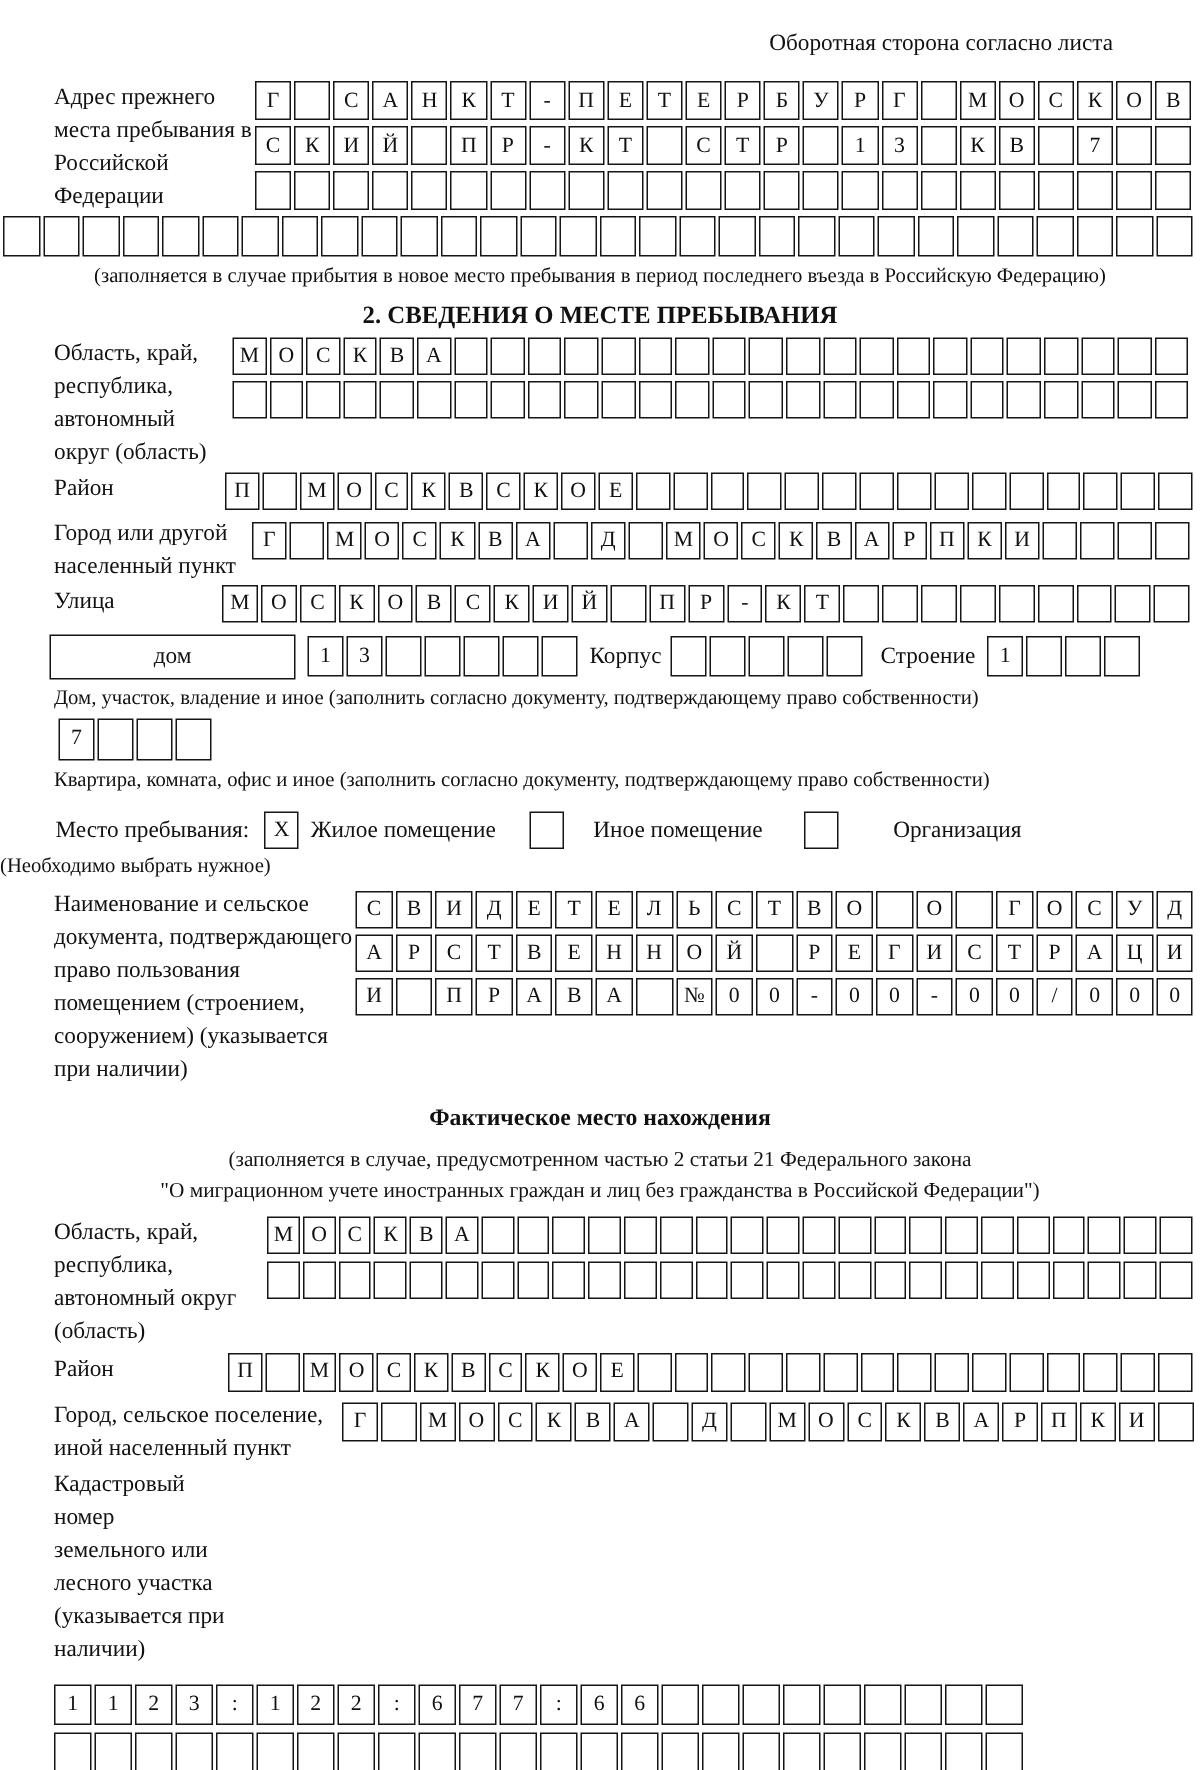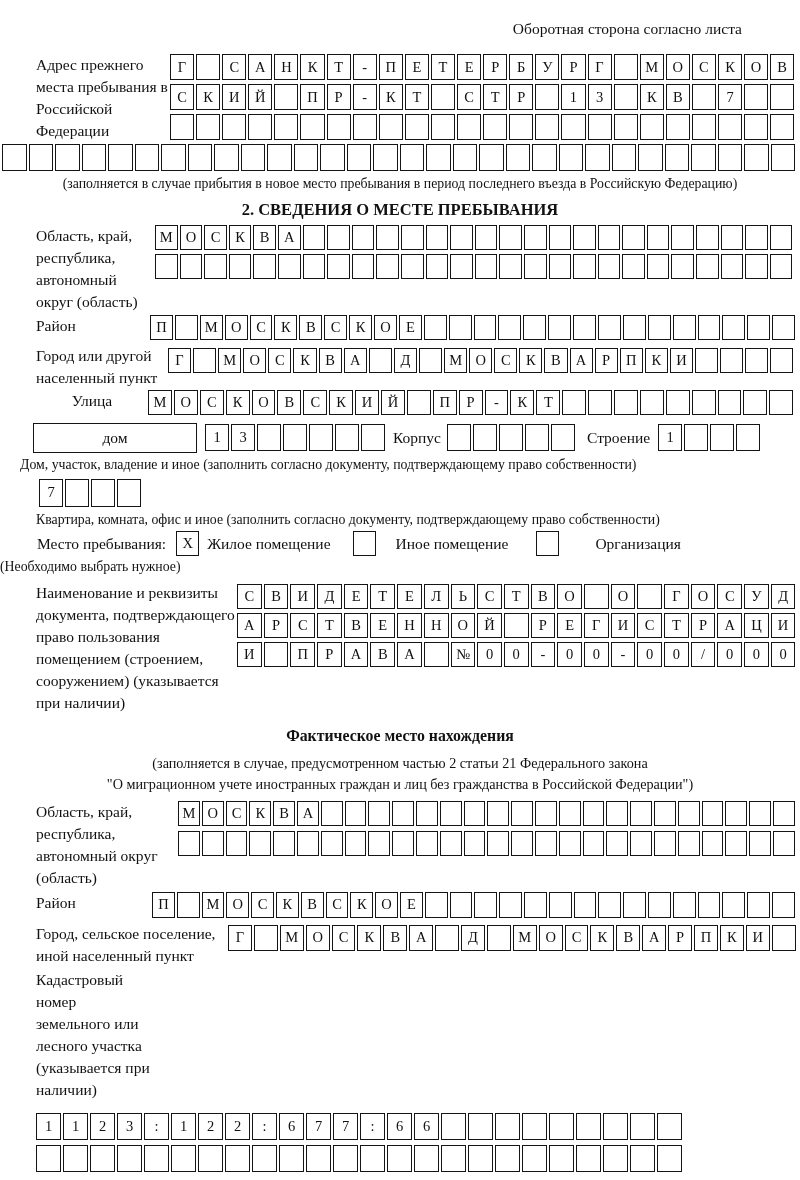--- a/index.html
+++ b/index.html
@@ -293,21 +293,21 @@
         <span class="cell">К</span>
         <span class="cell">И</span>
         <span class="cell"></span>
         <span class="cell"></span>
         <span class="cell"></span>
         <span class="cell"></span>
       </div>
   </div>
 
   <div class="line" style="margin-top:1px;">
-    <div class="label" style="width:112px;text-align:center;">Улица</div>
+    <div class="label" style="width:112px;">Улица</div>
     <div class="cells" style="--cw:23.9px;">
         <span class="cell">М</span>
         <span class="cell">О</span>
         <span class="cell">С</span>
         <span class="cell">К</span>
         <span class="cell">О</span>
         <span class="cell">В</span>
         <span class="cell">С</span>
         <span class="cell">К</span>
         <span class="cell">И</span>
@@ -350,45 +350,45 @@
         <span class="cell"></span>
       </div>
     <div class="opt-label" style="padding:0 8px 0 12px;">Строение</div>
     <div class="cells" style="--cw:24px; --ch:27px; margin:0;">
         <span class="cell">1</span>
         <span class="cell"></span>
         <span class="cell"></span>
         <span class="cell"></span>
       </div>
   </div>
-  <div class="caption" style="padding-left:20px; margin-top:3px;">Дом, участок, владение и иное (заполнить согласно документу, подтверждающему право собственности)</div>
+  <div class="caption" style="padding-left:36px; margin-top:3px;">Дом, участок, владение и иное (заполнить согласно документу, подтверждающему право собственности)</div>
 
   <div class="line" style="padding-left:33px; margin-top:5px; align-items:center;">
     <div class="cells" style="--cw:24px; --ch:28px; margin:0 0 0 6px;">
         <span class="cell">7</span>
         <span class="cell"></span>
         <span class="cell"></span>
         <span class="cell"></span>
       </div>
   </div>
   <div class="caption" style="padding-left:36px; margin-top:4px;">Квартира, комната, офис и иное (заполнить согласно документу, подтверждающему право собственности)</div>
 
-  <div class="line" style="padding-left:37px; margin-top:2px; align-items:center;">
+  <div class="line" style="padding-left:37px; margin-top:12px; align-items:center;">
     <div class="opt-label">Место пребывания:</div>
     <span class="checkbox" style="margin-left:10px;">X</span>
     <span class="opt-label" style="margin-left:8px;">Жилое помещение</span>
     <span class="checkbox" style="margin-left:22px;"></span>
     <span class="opt-label" style="margin-left:20px;">Иное помещение</span>
     <span class="checkbox" style="margin-left:28px;"></span>
     <span class="opt-label" style="margin-left:36px;">Организация</span>
   </div>
   <div class="caption" style="margin-top:2px;">(Необходимо выбрать нужное)</div>
 
   <div class="line" style="margin-top:6px;">
-    <div class="label" style="width:201px;">Наименование и реквизиты документа, подтверждающего право пользования помещением (строением, сооружением) (указывается при наличии)</div>
+    <div class="label" style="width:201px;">Наименование и сельское документа, подтверждающего право пользования помещением (строением, сооружением) (указывается при наличии)</div>
     <div style="padding-top:2px;">
       <div class="cells" style="--cw:24.7px; --ch:25px; margin-bottom:4px;">
           <span class="cell">С</span>
           <span class="cell">В</span>
           <span class="cell">И</span>
           <span class="cell">Д</span>
           <span class="cell">Е</span>
           <span class="cell">Т</span>
           <span class="cell">Е</span>
           <span class="cell">Л</span>

